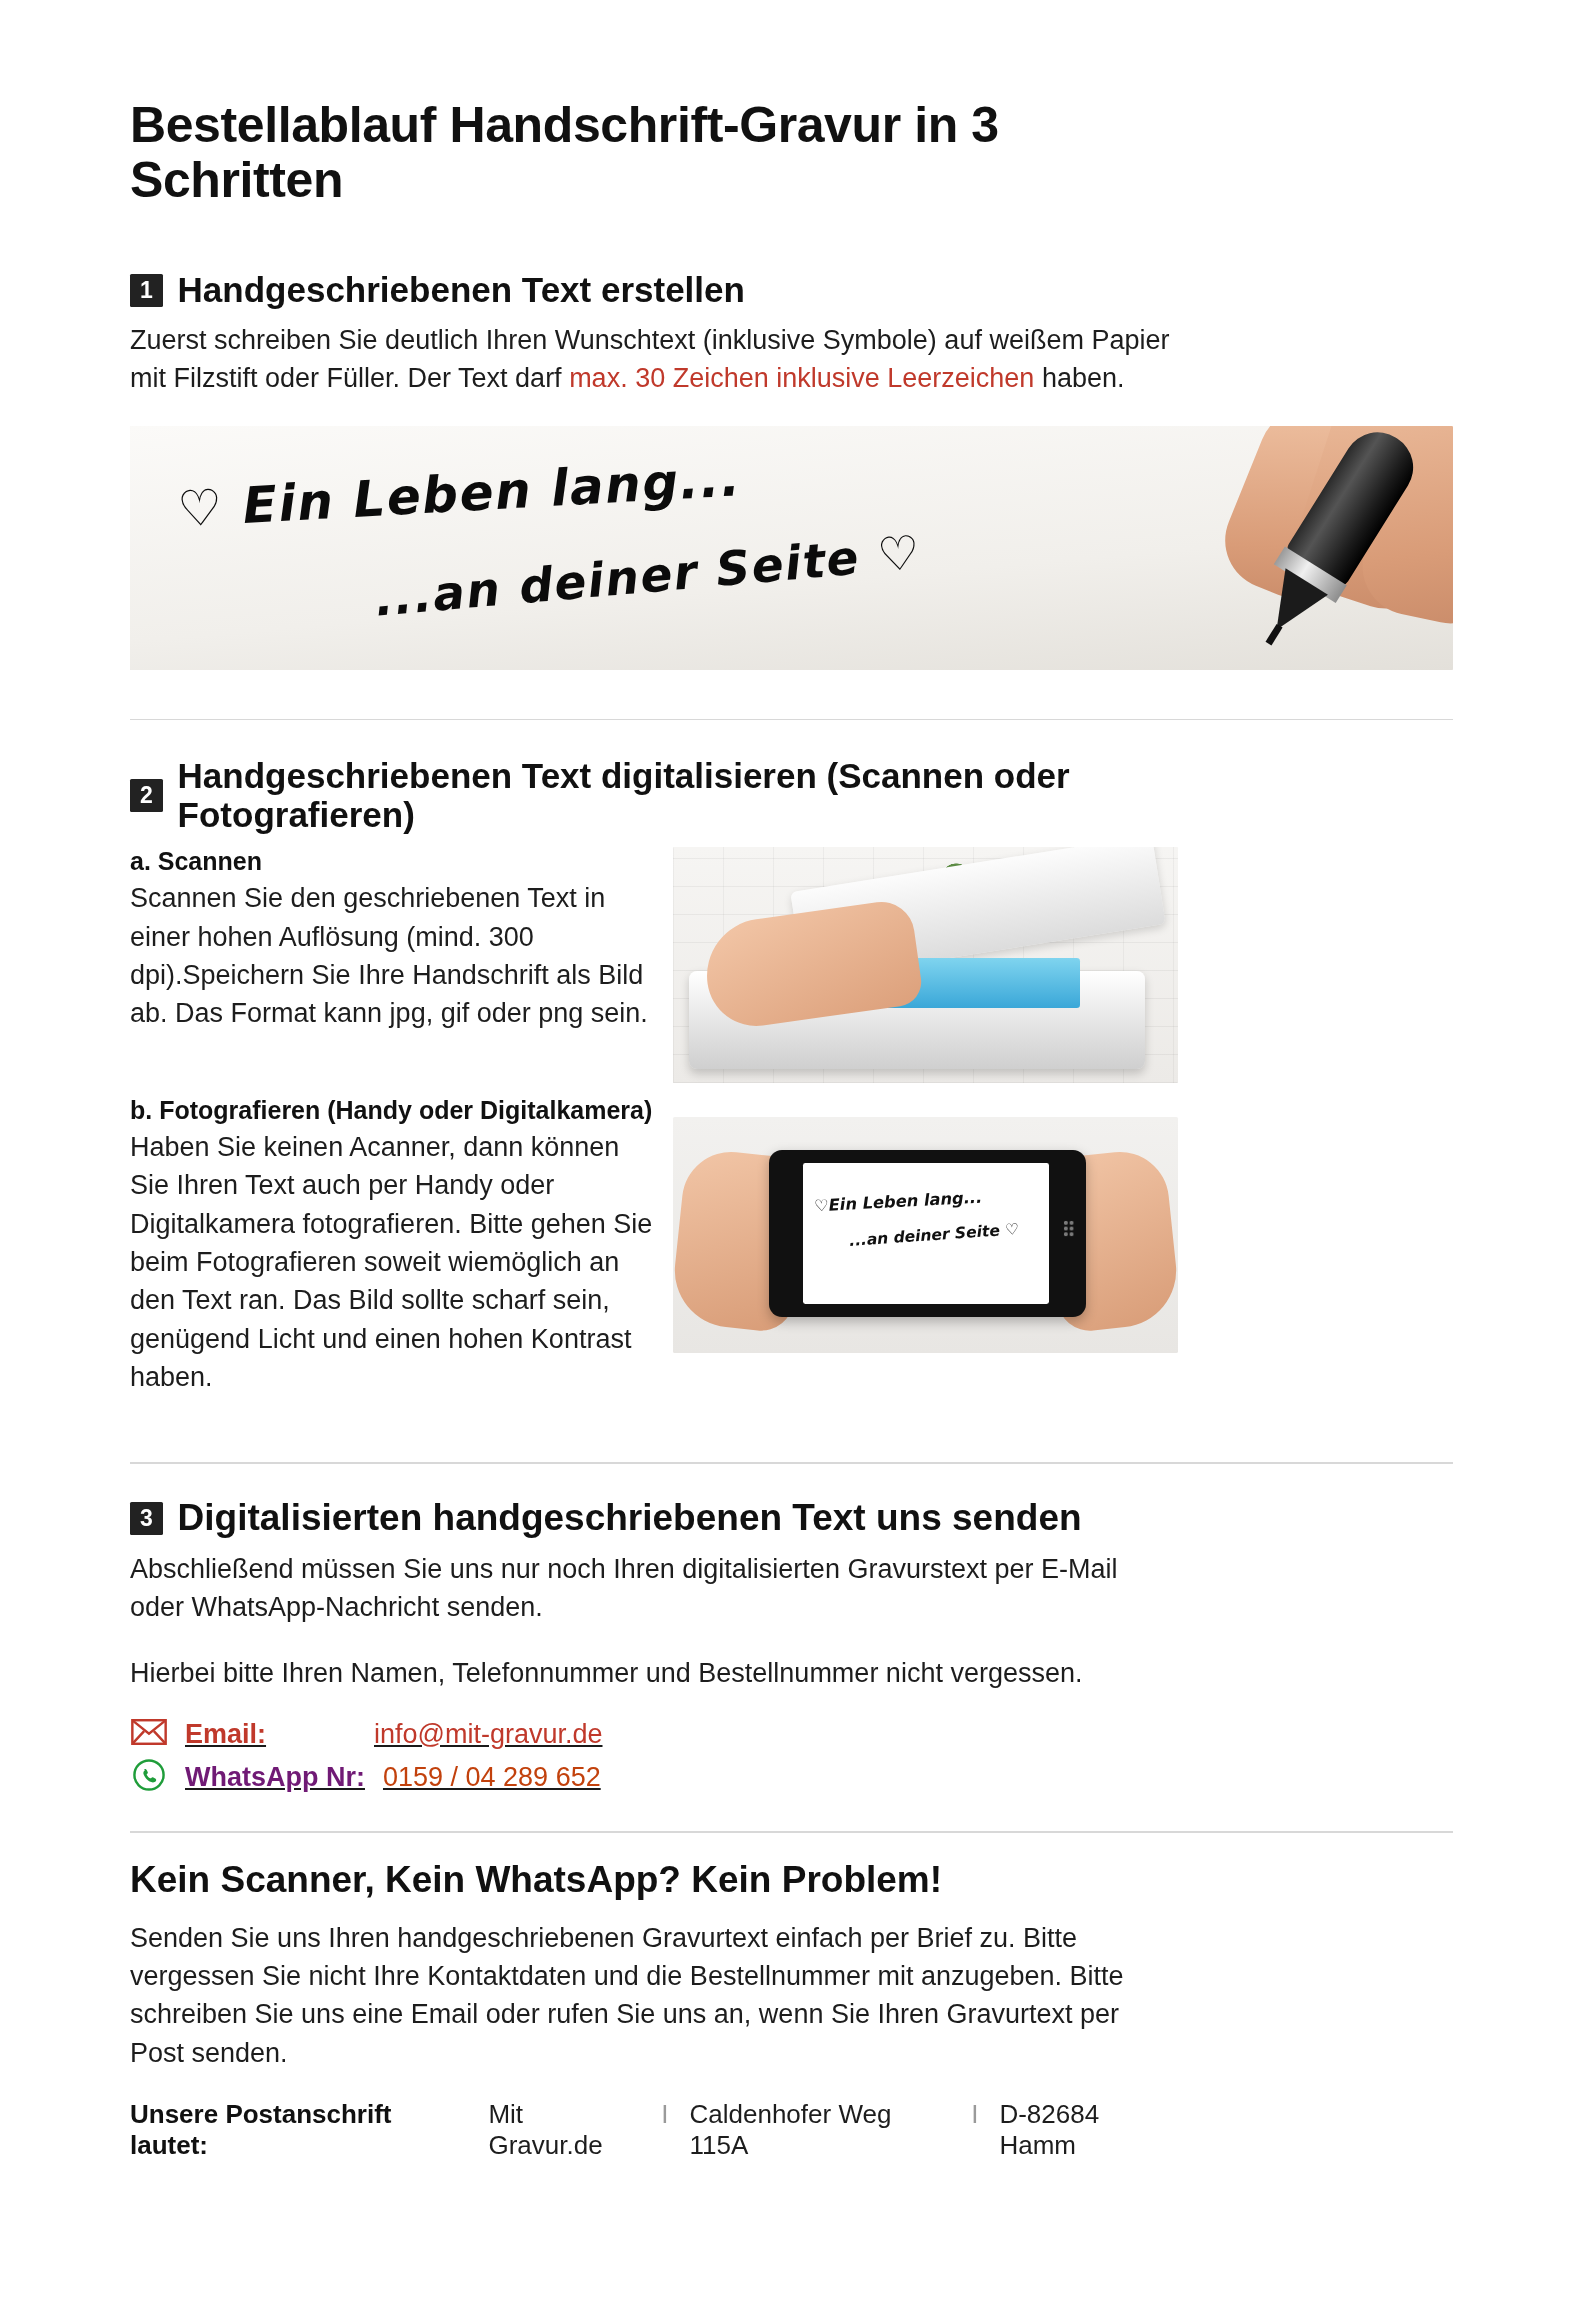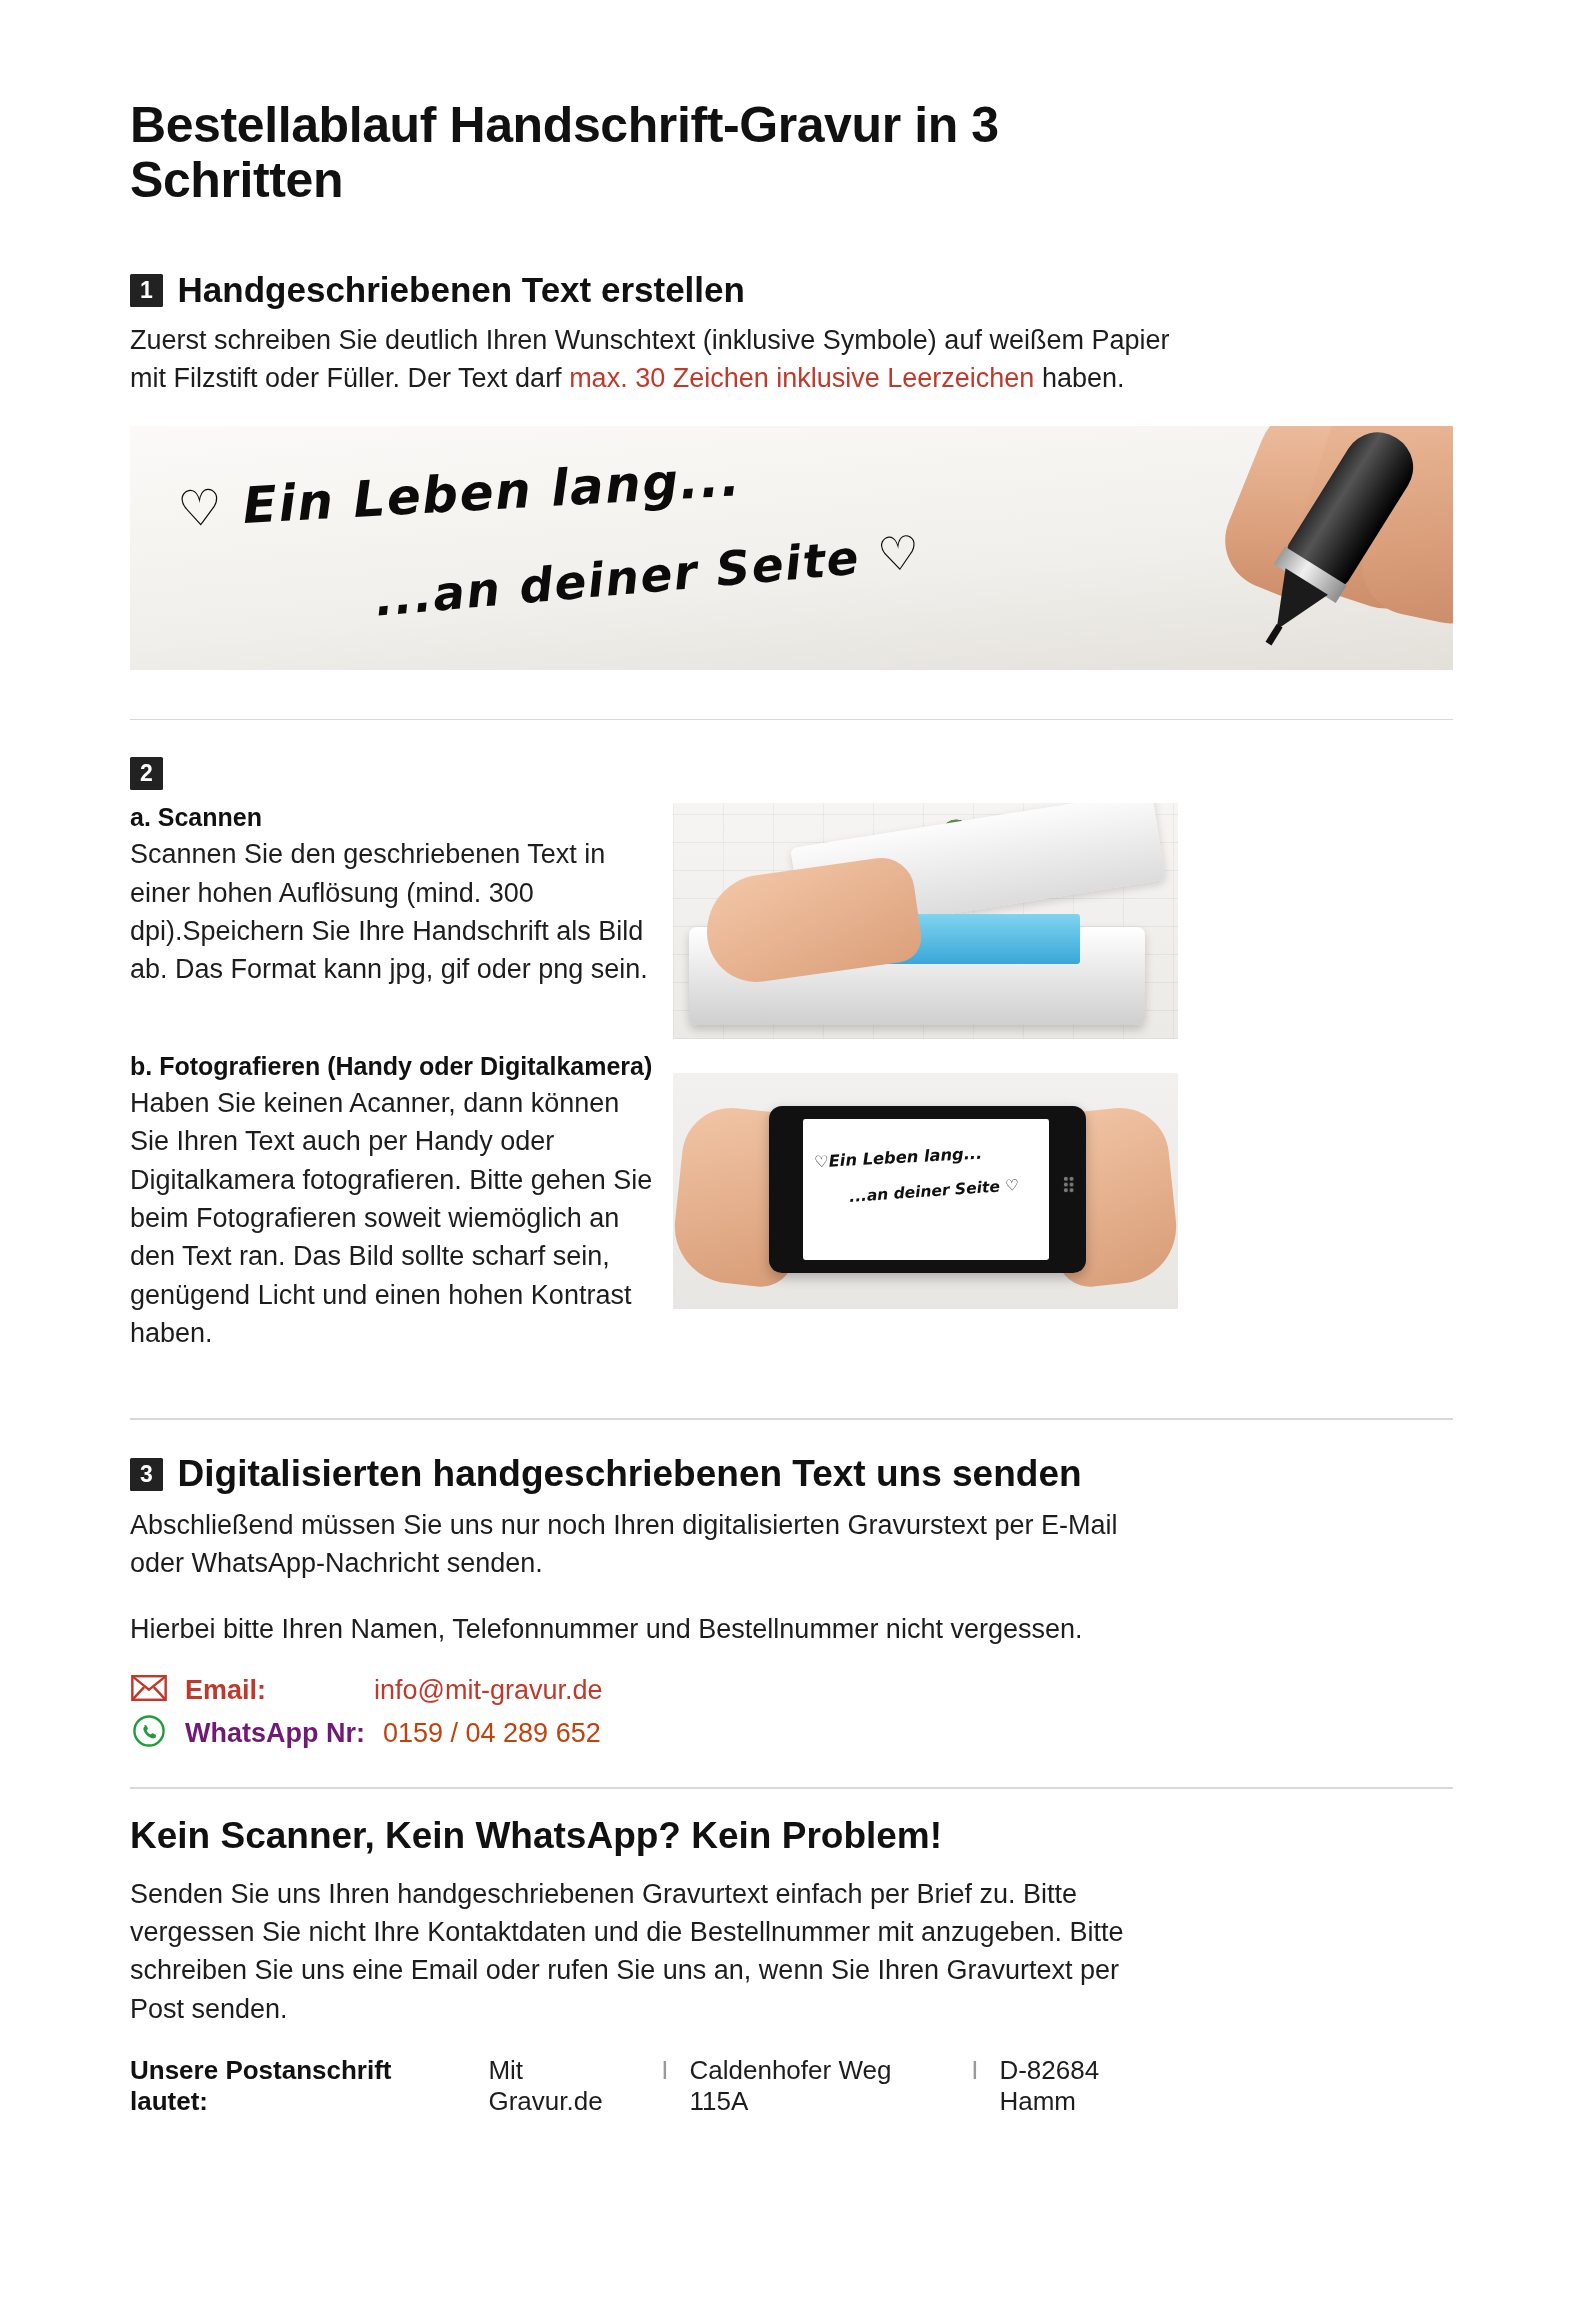--- a/index.html
+++ b/index.html
@@ -326,20 +326,21 @@
 
   
   .contact {
     margin-top: 26px;
   }
   .c-row {
     display: flex;
     align-items: center;
     gap: 18px;
     margin-bottom: 8.1px;
+    text-decoration: underline;
   }
   .c-ico {
     width: 37px;
     text-align: center;
     flex: 0 0 auto;
     font-size: 28px;
     line-height: 1;
   }
   .c-ico.mail { color: #c0392b; }
   .c-ico.wa   { color: #1f9d3a; }
@@ -409,20 +410,21 @@
       <div class="ring"></div>
       <div class="tipcone"></div>
       <div class="nib"></div>
     </div>
   </div>
 
   <div class="divider"></div>
 
   <div class="step-head" style="margin-top:37px;">
     <span class="step-num">2</span>
+    <span class="step-title">Handgeschriebenen Text digitalisieren (Scannen oder Fotografieren)</span>
   </div>
 
   <div class="cols">
     <div class="col-left">
       <p class="sub-head">a. Scannen</p>
       <p class="para" style="margin-top:3.3px;max-width:732px;">Scannen Sie den geschriebenen Text in einer hohen Auflösung (mind. 300 dpi).Speichern Sie Ihre Handschrift als Bild ab. Das Format kann jpg, gif oder png sein.</p>
 
       <p class="sub-head" style="margin-top:63px;">b. Fotografieren (Handy oder Digitalkamera)</p>
       <p class="para" style="margin-top:3.3px;max-width:781px;">Haben Sie keinen Acanner, dann können Sie Ihren Text auch per Handy oder Digitalkamera fotografieren. Bitte gehen Sie beim Fotografieren soweit wiemöglich an den Text ran. Das Bild sollte scharf sein, genügend Licht und einen hohen Kontrast haben.</p>
     </div>

